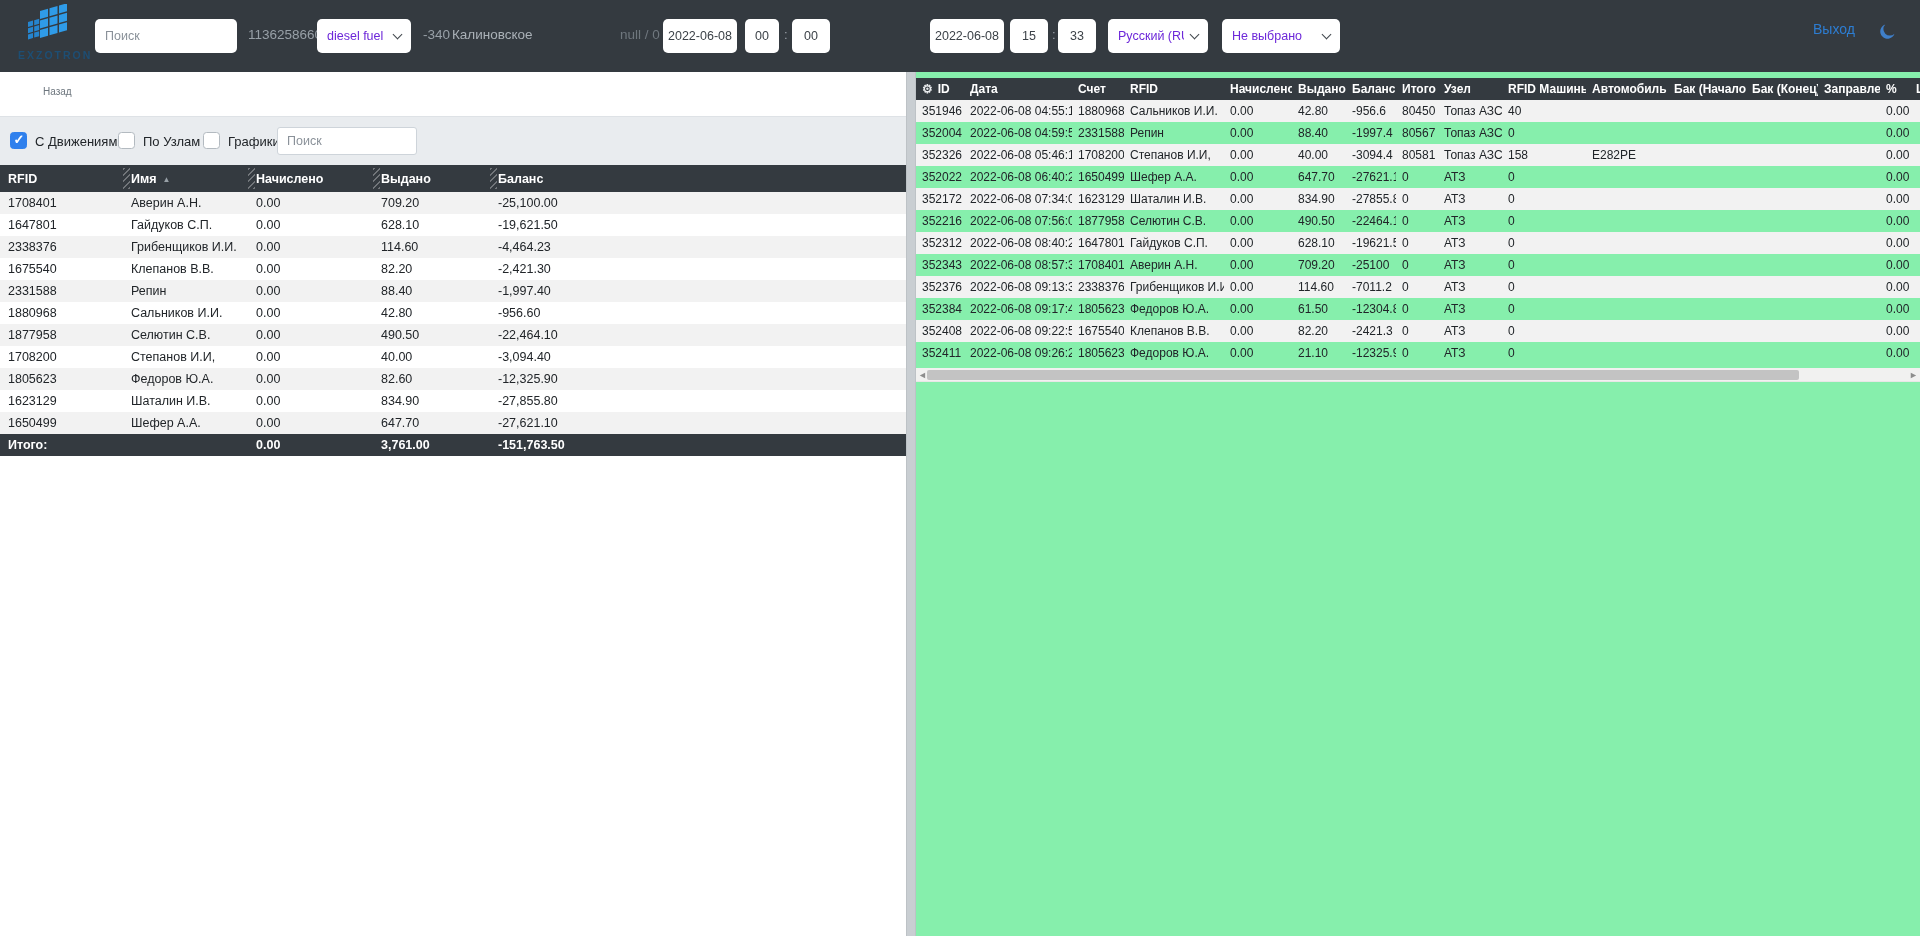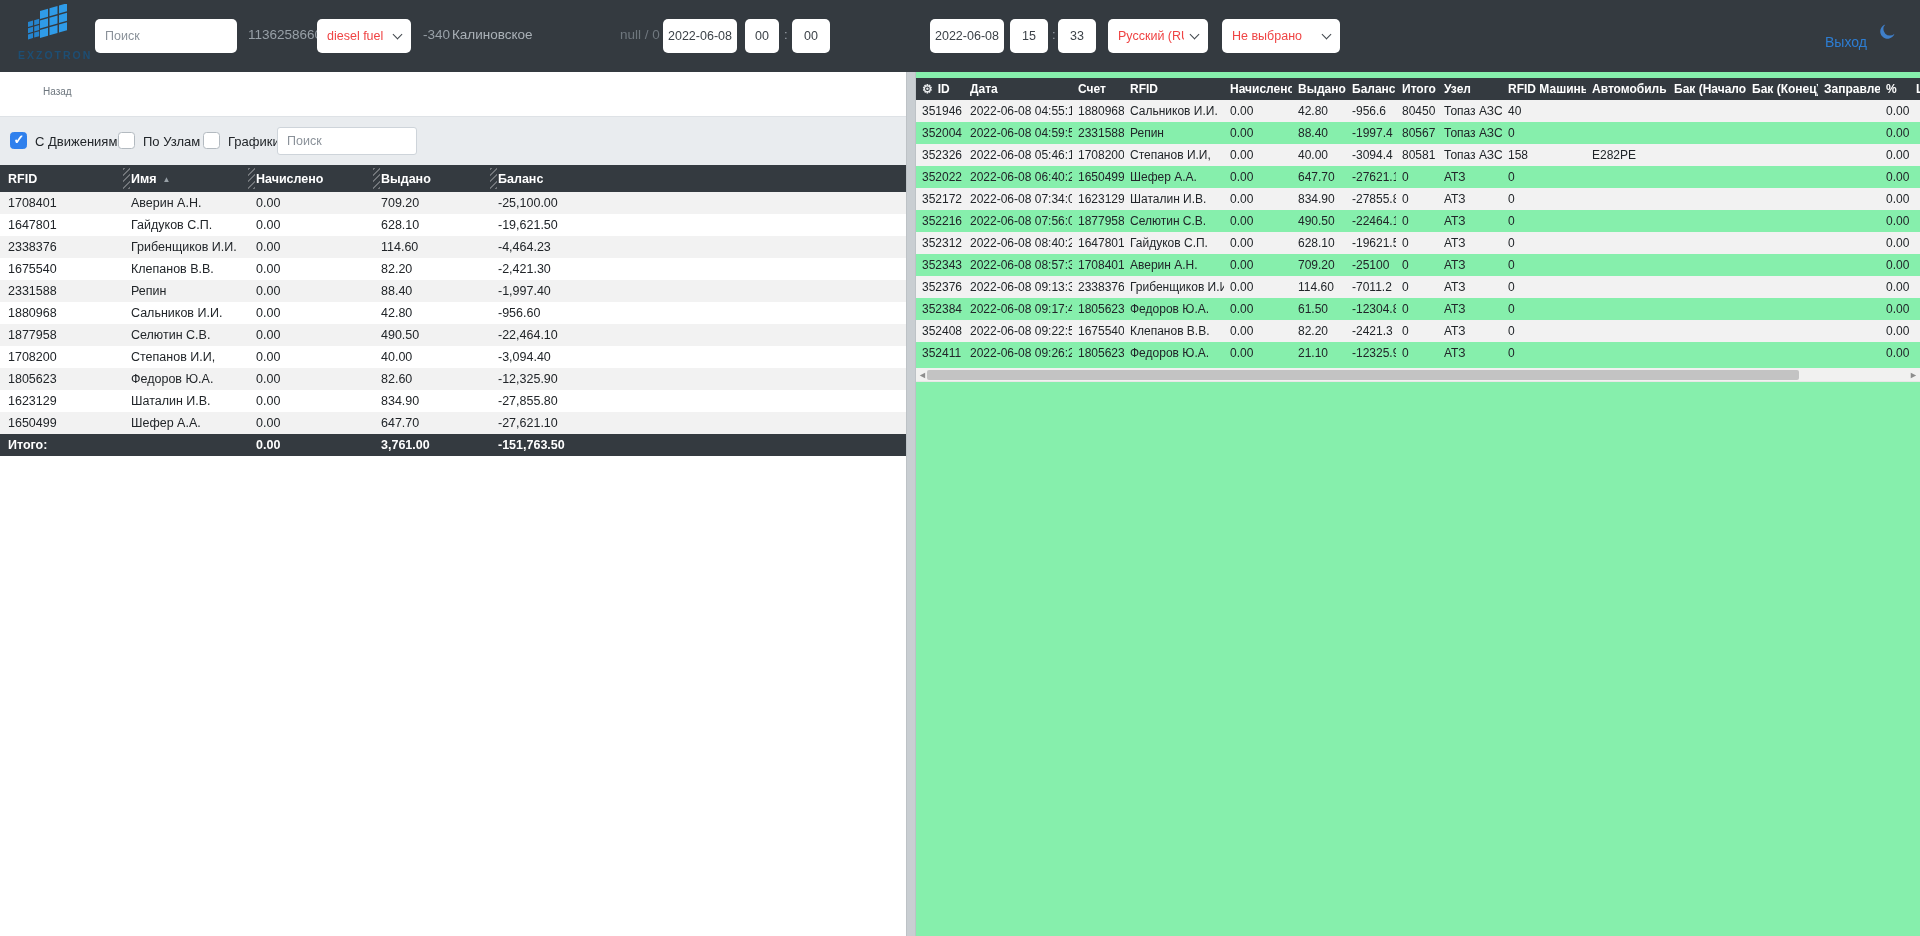--- a/index.html
+++ b/index.html
@@ -13,21 +13,21 @@
   .tb-text.bright { color:#aab1b7; }
   .tb-text.dim { color:#6f777e; }
   .tb-input { height:34px; border:none; border-radius:5px; background:#fff; color:#3c4248;
     font-size:12.5px; font-family:"Liberation Sans",sans-serif; padding:0 10px; outline:none; }
   .tb-input::placeholder { color:#8a9199; }
   .tb-input.center { text-align:center; padding:6px 4px; }
   .selectwrap { position:absolute; background:#fff; border-radius:5px; height:34px; }
   .selectwrap::after { content:""; position:absolute; right:10px; top:12px; width:6px; height:6px;
     border-right:1.7px solid #41474d; border-bottom:1.7px solid #41474d; transform:rotate(45deg); pointer-events:none; }
   .selectwrap select { width:100%; height:100%; border:none; background:transparent; outline:none;
-    -webkit-appearance:none; appearance:none; font-size:12.5px; color:#ef4444; padding:0 24px 0 10px;
+    -webkit-appearance:none; appearance:none; font-size:12.5px; color:#6d28d9; padding:0 24px 0 10px;
     font-family:"Liberation Sans",sans-serif; }
   .colon { color:#9aa1a8; font-size:13px; }
   .logout { color:#2d7dd2; font-size:14px; text-decoration:none; }
   .brand-text { color:#1d4e74; font-size:10.5px; letter-spacing:2px; font-weight:bold; }
 
   
   .left-panel { position:absolute; left:0; top:72px; width:906px; height:864px; background:#fff; }
   .divider { position:absolute; left:906px; top:72px; width:10px; height:864px; background:#c9ced2;
     border-left:1px solid #bdc2c6; border-right:1px solid #bdc2c6; cursor:col-resize; }
   .right-panel { position:absolute; left:916px; top:72px; width:1004px; height:864px; background:#86efac; overflow:hidden; }
@@ -133,21 +133,21 @@
     <select>
       <option>Русский (RU)</option>
     </select>
   </div>
   <div class="selectwrap" style="left:1222px; top:19px; width:118px;">
     <select>
       <option>Не выбрано</option>
     </select>
   </div>
 
-  <a class="abs logout" href="#" style="left:1813px; top:34px;margin-left:12px;">Выход</a>
+  <a class="abs logout" href="#" style="left:1813px; top:21px;">Выход</a>
 
   <svg class="abs moon-btn" style="left:1878px; top:22px;" width="19" height="19" viewBox="0 0 24 24">
     <path d="M20.8 14.8A9.2 9.2 0 1 1 9.2 3.2a7.6 7.6 0 1 0 11.6 11.6z" fill="#3f7fc9"></path>
   </svg>
 </div>
 
 <div class="left-panel">
   <div class="back-bar">
     <span class="back-label">Назад</span>
   </div>

